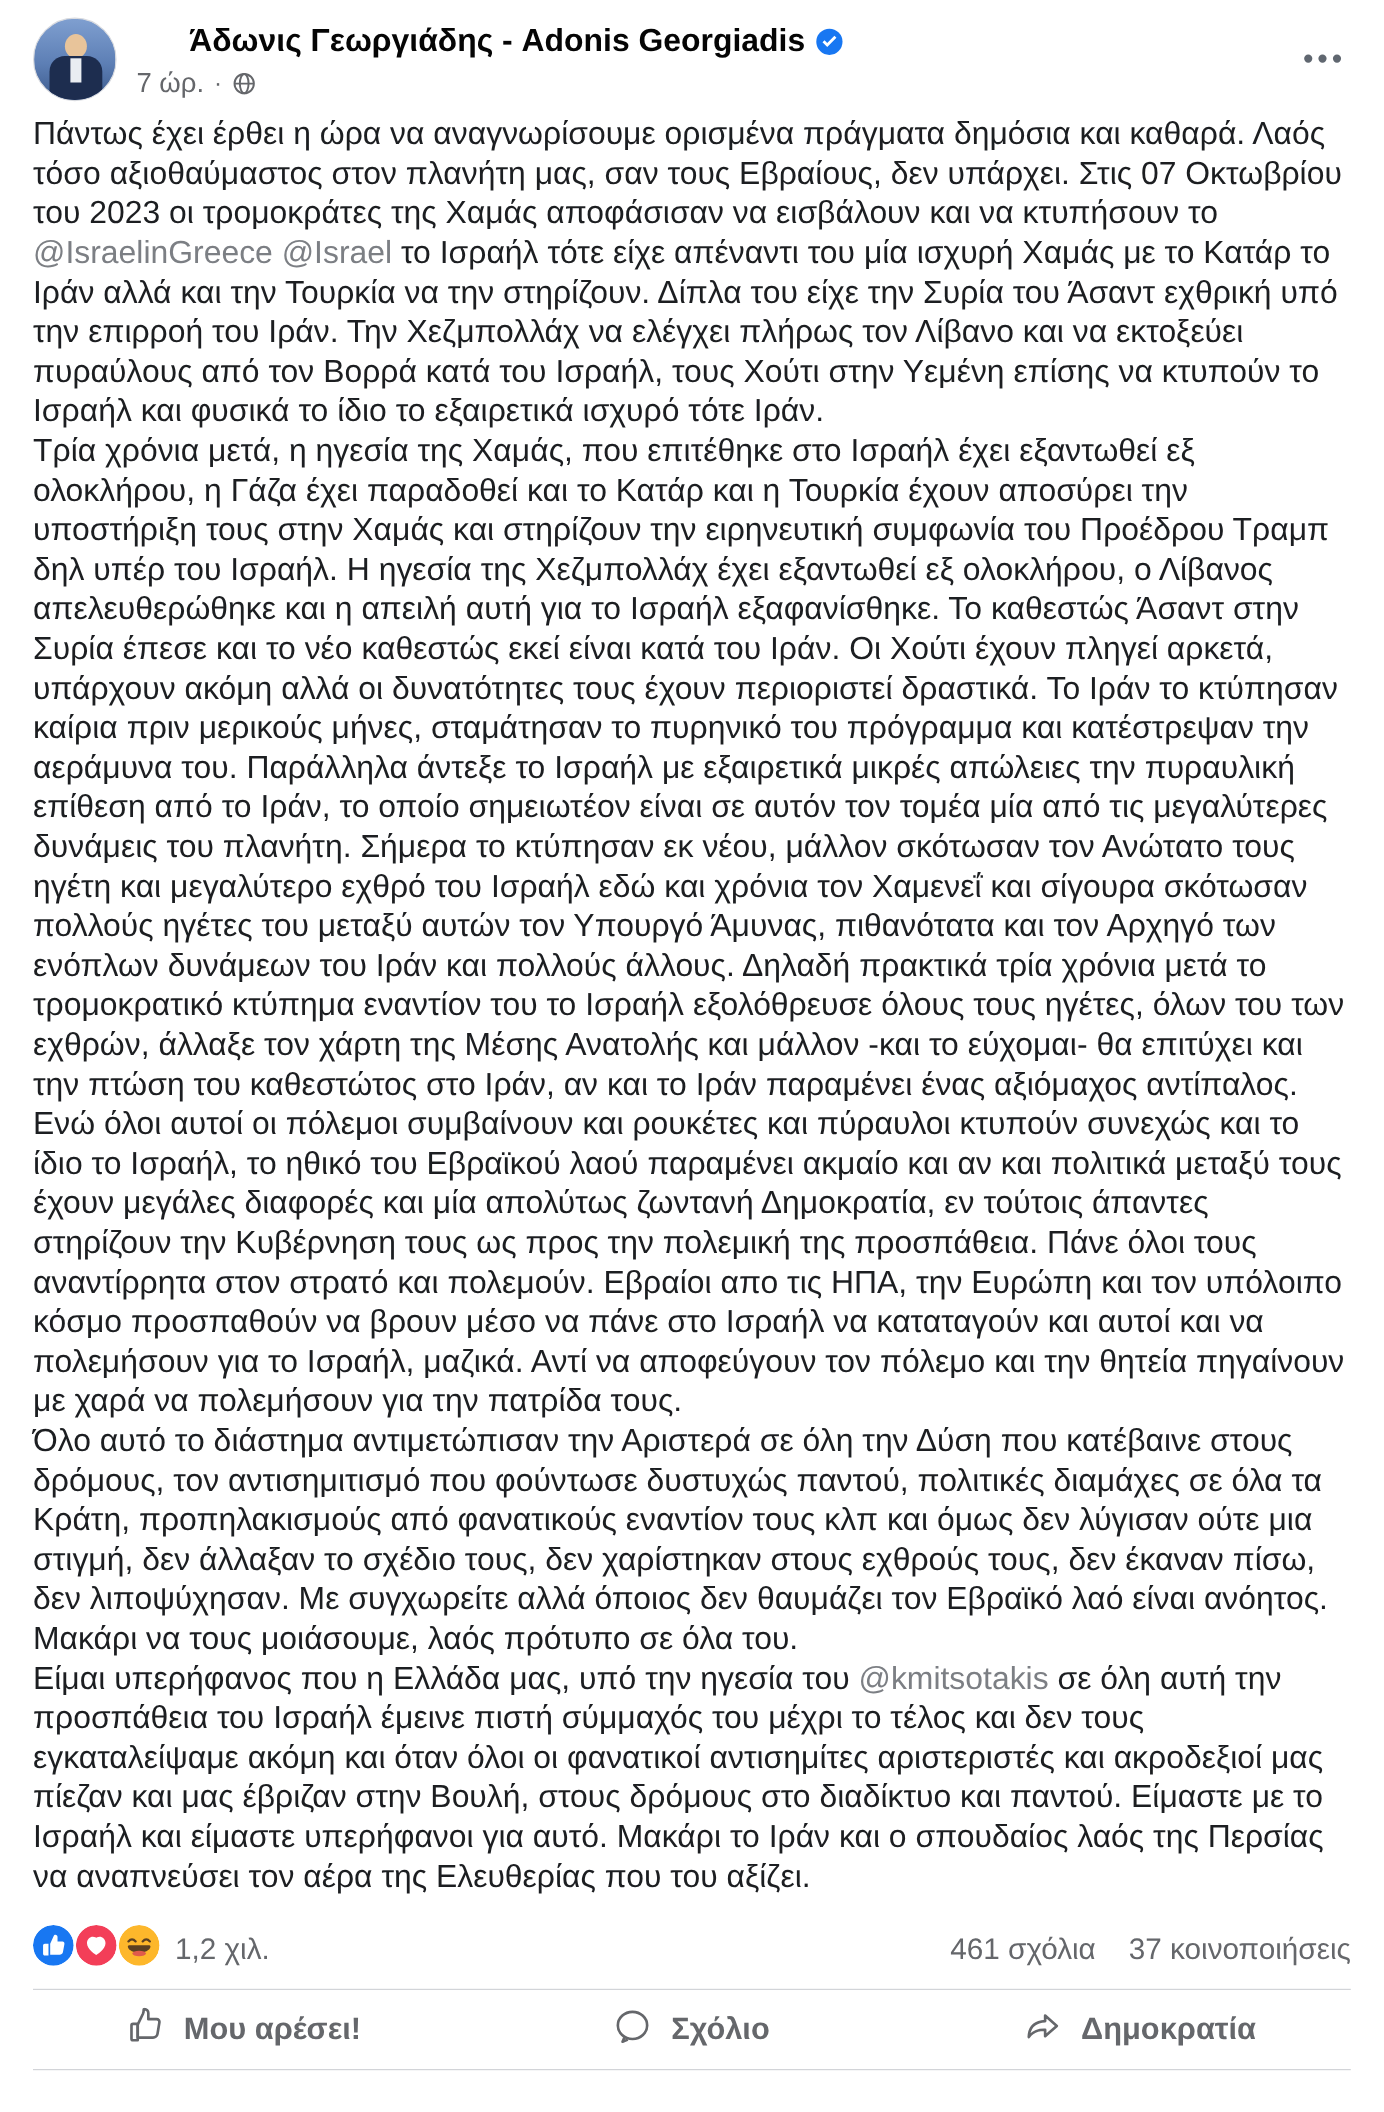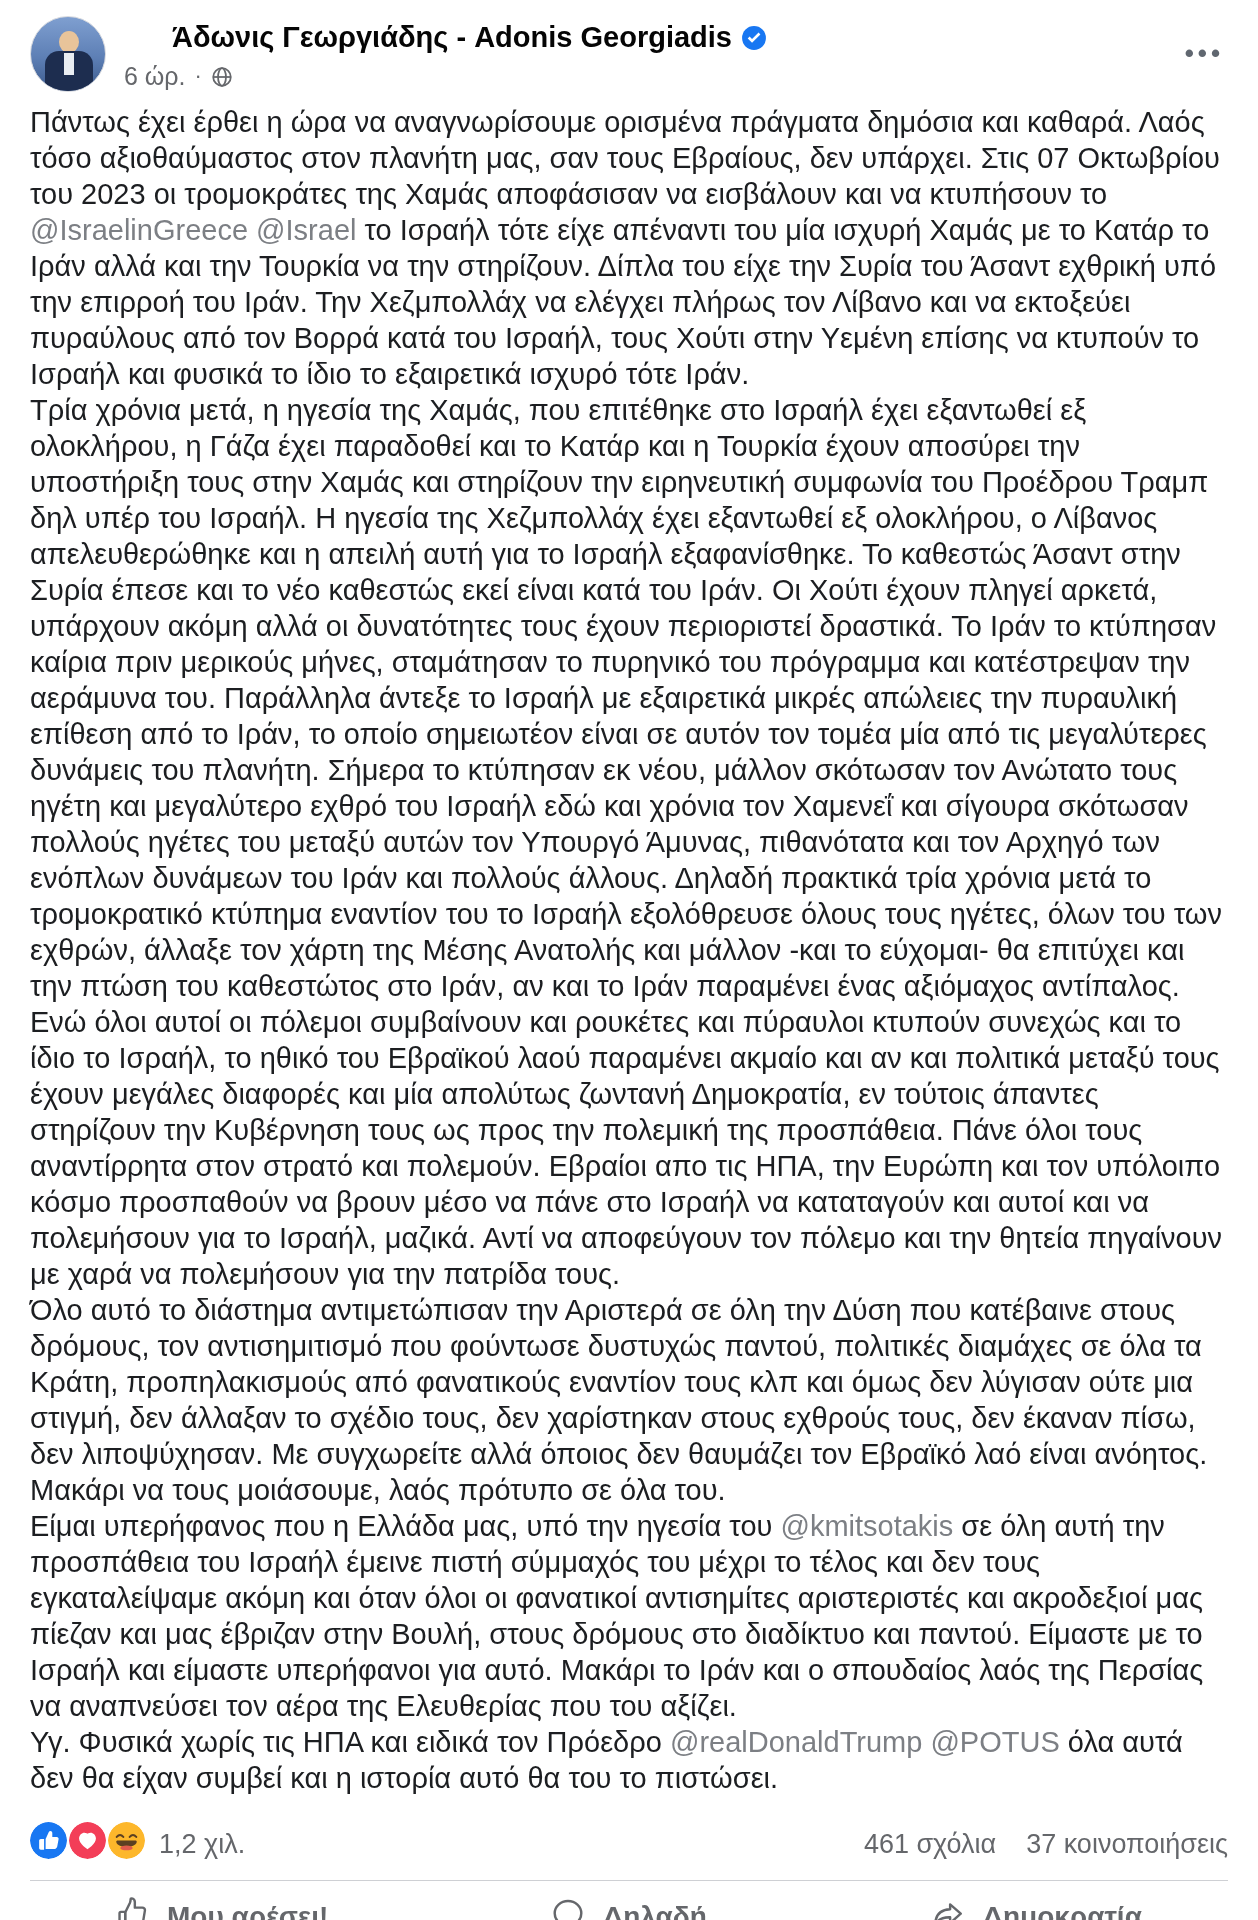--- a/index.html
+++ b/index.html
@@ -72,41 +72,40 @@
     <div class="author-row">
       <span class="author-name">Άδωνις Γεωργιάδης - Adonis Georgiadis</span>
       <span class="verified-badge">
         <svg viewBox="0 0 24 24" width="26" height="26">
           <circle cx="12" cy="12" r="11" fill="#1877f2"></circle>
           <path d="M10.2 16.4l-4-4 1.7-1.7 2.3 2.3 6-6 1.7 1.7z" fill="#ffffff"></path>
         </svg>
       </span>
     </div>
     <div class="meta-row">
-      <span>6 ώρ.</span>
+      <span>7 ώρ.</span>
       <span class="meta-dot">·</span>
       <span class="globe">
         <svg viewBox="0 0 20 20" width="22" height="22" fill="none" stroke="#65676b" stroke-width="1.6">
           <circle cx="10" cy="10" r="8"></circle>
           <ellipse cx="10" cy="10" rx="3.6" ry="8"></ellipse>
           <path d="M2 10h16"></path>
         </svg>
       </span>
     </div>
   </div>
   <div class="menu-dots">•••</div>
 </div>
 
 <div class="post-text">
     <p><span>Πάντως έχει έρθει η ώρα να αναγνωρίσουμε ορισμένα πράγματα δημόσια και καθαρά. Λαός τόσο αξιοθαύμαστος στον πλανήτη μας, σαν τους Εβραίους, δεν υπάρχει. Στις 07 Οκτωβρίου του 2023 οι τρομοκράτες της Χαμάς αποφάσισαν να εισβάλουν και να κτυπήσουν το </span><span class="mention">@IsraelinGreece</span><span> </span><span class="mention">@Israel</span><span> το Ισραήλ τότε είχε απέναντι του μία ισχυρή Χαμάς με το Κατάρ το Ιράν αλλά και την Τουρκία να την στηρίζουν. Δίπλα του είχε την Συρία του Άσαντ εχθρική υπό την επιρροή του Ιράν. Την Χεζμπολλάχ να ελέγχει πλήρως τον Λίβανο και να εκτοξεύει πυραύλους από τον Βορρά κατά του Ισραήλ, τους Χούτι στην Υεμένη επίσης να κτυπούν το Ισραήλ και φυσικά το ίδιο το εξαιρετικά ισχυρό τότε Ιράν.</span></p>
     <p><span>Τρία χρόνια μετά, η ηγεσία της Χαμάς, που επιτέθηκε στο Ισραήλ έχει εξαντωθεί εξ ολοκλήρου, η Γάζα έχει παραδοθεί και το Κατάρ και η Τουρκία έχουν αποσύρει την υποστήριξη τους στην Χαμάς και στηρίζουν την ειρηνευτική συμφωνία του Προέδρου Τραμπ δηλ υπέρ του Ισραήλ. Η ηγεσία της Χεζμπολλάχ έχει εξαντωθεί εξ ολοκλήρου, ο Λίβανος απελευθερώθηκε και η απειλή αυτή για το Ισραήλ εξαφανίσθηκε. Το καθεστώς Άσαντ στην Συρία έπεσε και το νέο καθεστώς εκεί είναι κατά του Ιράν. Οι Χούτι έχουν πληγεί αρκετά, υπάρχουν ακόμη αλλά οι δυνατότητες τους έχουν περιοριστεί δραστικά. Το Ιράν το κτύπησαν καίρια πριν μερικούς μήνες, σταμάτησαν το πυρηνικό του πρόγραμμα και κατέστρεψαν την αεράμυνα του. Παράλληλα άντεξε το Ισραήλ με εξαιρετικά μικρές απώλειες την πυραυλική επίθεση από το Ιράν, το οποίο σημειωτέον είναι σε αυτόν τον τομέα μία από τις μεγαλύτερες δυνάμεις του πλανήτη. Σήμερα το κτύπησαν εκ νέου, μάλλον σκότωσαν τον Ανώτατο τους ηγέτη και μεγαλύτερο εχθρό του Ισραήλ εδώ και χρόνια τον Χαμενεΐ και σίγουρα σκότωσαν πολλούς ηγέτες του μεταξύ αυτών τον Υπουργό Άμυνας, πιθανότατα και τον Αρχηγό των ενόπλων δυνάμεων του Ιράν και πολλούς άλλους. Δηλαδή πρακτικά τρία χρόνια μετά το τρομοκρατικό κτύπημα εναντίον του το Ισραήλ εξολόθρευσε όλους τους ηγέτες, όλων του των εχθρών, άλλαξε τον χάρτη της Μέσης Ανατολής και μάλλον -και το εύχομαι- θα επιτύχει και την πτώση του καθεστώτος στο Ιράν, αν και το Ιράν παραμένει ένας αξιόμαχος αντίπαλος.</span></p>
     <p><span>Ενώ όλοι αυτοί οι πόλεμοι συμβαίνουν και ρουκέτες και πύραυλοι κτυπούν συνεχώς και το ίδιο το Ισραήλ, το ηθικό του Εβραϊκού λαού παραμένει ακμαίο και αν και πολιτικά μεταξύ τους έχουν μεγάλες διαφορές και μία απολύτως ζωντανή Δημοκρατία, εν τούτοις άπαντες στηρίζουν την Κυβέρνηση τους ως προς την πολεμική της προσπάθεια. Πάνε όλοι τους αναντίρρητα στον στρατό και πολεμούν. Εβραίοι απο τις ΗΠΑ, την Ευρώπη και τον υπόλοιπο κόσμο προσπαθούν να βρουν μέσο να πάνε στο Ισραήλ να καταταγούν και αυτοί και να πολεμήσουν για το Ισραήλ, μαζικά. Αντί να αποφεύγουν τον πόλεμο και την θητεία πηγαίνουν με χαρά να πολεμήσουν για την πατρίδα τους.</span></p>
     <p><span>Όλο αυτό το διάστημα αντιμετώπισαν την Αριστερά σε όλη την Δύση που κατέβαινε στους δρόμους, τον αντισημιτισμό που φούντωσε δυστυχώς παντού, πολιτικές διαμάχες σε όλα τα Κράτη, προπηλακισμούς από φανατικούς εναντίον τους κλπ και όμως δεν λύγισαν ούτε μια στιγμή, δεν άλλαξαν το σχέδιο τους, δεν χαρίστηκαν στους εχθρούς τους, δεν έκαναν πίσω, δεν λιποψύχησαν. Με συγχωρείτε αλλά όποιος δεν θαυμάζει τον Εβραϊκό λαό είναι ανόητος. Μακάρι να τους μοιάσουμε, λαός πρότυπο σε όλα του.</span></p>
     <p><span>Είμαι υπερήφανος που η Ελλάδα μας, υπό την ηγεσία του </span><span class="mention">@kmitsotakis</span><span> σε όλη αυτή την προσπάθεια του Ισραήλ έμεινε πιστή σύμμαχός του μέχρι το τέλος και δεν τους εγκαταλείψαμε ακόμη και όταν όλοι οι φανατικοί αντισημίτες αριστεριστές και ακροδεξιοί μας πίεζαν και μας έβριζαν στην Βουλή, στους δρόμους στο διαδίκτυο και παντού. Είμαστε με το Ισραήλ και είμαστε υπερήφανοι για αυτό. Μακάρι το Ιράν και ο σπουδαίος λαός της Περσίας να αναπνεύσει τον αέρα της Ελευθερίας που του αξίζει.</span></p>
-    <p><span>Υγ. Φυσικά χωρίς τις ΗΠΑ και ειδικά τον Πρόεδρο </span><span class="mention">@realDonaldTrump</span><span> </span><span class="mention">@POTUS</span><span> όλα αυτά δεν θα είχαν συμβεί και η ιστορία αυτό θα του το πιστώσει.</span></p>
   </div>
 
 <div class="engagement">
   <div class="reaction-icons">
     <span class="reaction">
       <svg viewBox="0 0 36 36" width="37" height="37">
         <circle cx="18" cy="18" r="18" fill="#1877f2"></circle>
         <path d="M10.5 16.5h3.2V27h-3.2c-.9 0-1.6-.7-1.6-1.6v-7.3c0-.9.7-1.6 1.6-1.6zm4.7 10.5V16.5l3.1-6.8c.3-.6.9-1 1.5-1 1.1 0 1.9.9 1.9 1.9v4h4.4c1.1 0 1.9 1 1.7 2.1l-1.3 7.1c-.3 1.5-1.6 2.5-3 2.5h-8.3z" fill="#ffffff"></path>
       </svg>
     </span>
@@ -145,21 +144,21 @@
     </span>
     <span>Μου αρέσει!</span>
   </button>
   <button class="action-btn">
     <span>
       <svg viewBox="0 0 24 24" width="34" height="34" fill="none" stroke="#65676b" stroke-width="1.7" stroke-linejoin="round">
         <path d="M12 2.8c-5.2 0-9.4 3.9-9.4 8.7 0 4.8 4.2 8.7 9.4 8.7 5.2 0 9.4-3.9 9.4-8.7 0-4.8-4.2-8.7-9.4-8.7z"></path>
         <path d="M6.8 19.2L5.6 22l3.4-1.4"></path>
       </svg>
     </span>
-    <span>Δηλαδή</span>
+    <span>Σχόλιο</span>
   </button>
   <button class="action-btn">
     <span>
       <svg viewBox="0 0 24 24" width="34" height="34" fill="none" stroke="#65676b" stroke-width="1.7" stroke-linejoin="round" stroke-linecap="round">
         <path d="M13.5 5.2L21 11.8l-7.5 6.6v-4.1c-5.5-.2-8.5 1.7-10.5 4.7.2-5.8 3.3-9.9 10.5-10.3z"></path>
       </svg>
     </span>
     <span>Δημοκρατία</span>
   </button>
 </div>

